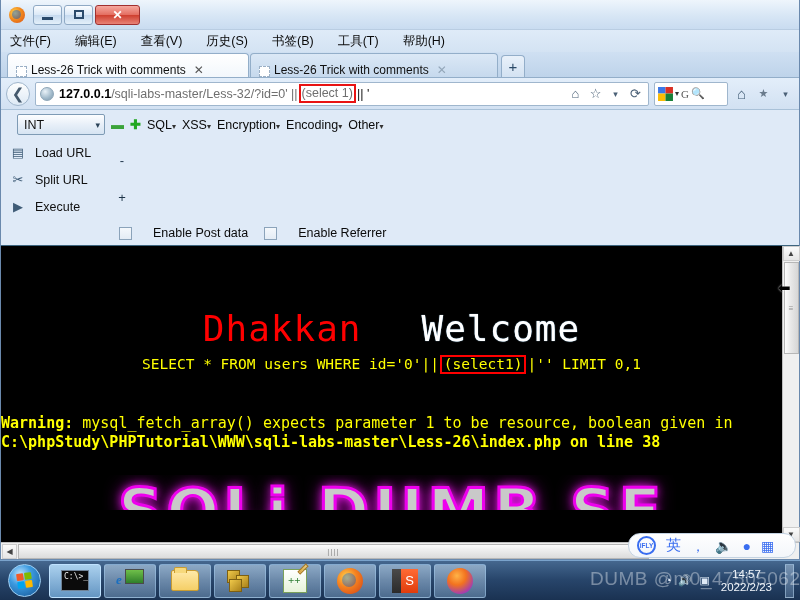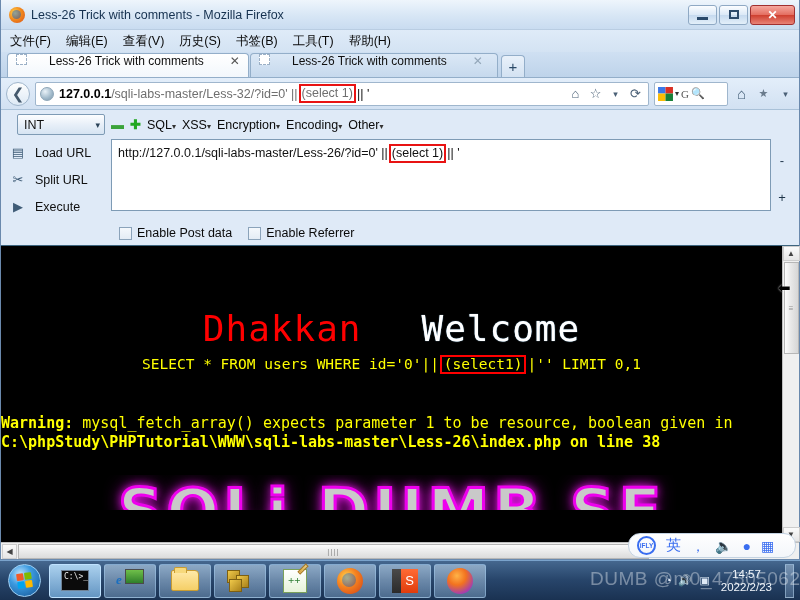--- a/index.html
+++ b/index.html
@@ -66,35 +66,35 @@
     border: 1px solid #a03030;
     background: linear-gradient(180deg, #f6a9a0 0%, #e46f62 48%, #cf4030 52%, #e88377 100%);
     color: #fff; font-weight: bold; font-size: 12px;
   }
   .glyph-min { display:block; width:11px; height:3px; background:#2b4a6b; margin-top:7px; }
   .glyph-max { display:block; width:10px; height:9px; border:2px solid #2b4a6b; }
 
   
   #menubar {
     height: 22px; display: flex; align-items: center;
-    padding-left: 6px; gap: 9px;
+    padding-left: 6px; gap: 18px;
     background: linear-gradient(180deg, #dfebf8 0%, #d4e3f3 100%);
     font-size: 12.5px; color: #0a0a0a;
   }
   #menubar span.mi { padding: 1px 3px; cursor: default; white-space: nowrap; }
 
   
   #tabstrip {
     height: 26px; display: flex; align-items: flex-end;
     padding-left: 6px;
     background: linear-gradient(180deg, #cfe0f2 0%, #bed3ea 100%);
     border-bottom: 1px solid #93aec9;
   }
   .tab {
-    height: 24px; display: flex; align-items: flex-start; gap: 22px;
+    height: 24px; display: flex; align-items: flex-end; gap: 4px;
     padding: 0 6px 0 8px;
     border: 1px solid #93aec9; border-bottom: none;
     border-radius: 4px 4px 0 0;
     font-size: 12px; color: #101010;
     max-width: 250px; cursor: pointer;
   }
   .tab.active {
     background: linear-gradient(180deg, #ffffff 0%, #f2f7fc 100%);
     font-weight: normal;
   }
@@ -212,21 +212,21 @@
     display: flex; flex-direction: column; align-items: center;
     justify-content: space-around; padding: 4px 0;
     font-size: 13px; color: #1d3448;
   }
   #hb-pm span { cursor: pointer; line-height: 14px; }
   #hb-row3 {
     display: flex; align-items: center; gap: 16px;
     padding: 4px 0 5px 118px;
     font-size: 12.5px; color: #0a0a0a;
   }
-  .cbwrap { display: flex; align-items: center; gap: 5px; cursor: pointer; }
+  .cbwrap { display: flex; align-items: center; gap: 21px; cursor: pointer; }
   .cbox {
     width: 13px; height: 13px; border: 1px solid #8ba3ba;
     background: linear-gradient(180deg, #f4f8fc 0%, #e4ecf5 100%);
   }
 
   
   #content-wrap { flex: 1 1 auto; display: flex; position: relative; min-height: 0; }
   #page {
     flex: 1 1 auto; background: #000; position: relative; overflow: hidden;
     font-family: "DejaVu Sans Mono", "Liberation Mono", monospace;
@@ -426,21 +426,20 @@
 </style>
 </head>
 <body>
 
 <div id="desktop"></div>
 
 <div id="ff-window">
 
   <div id="titlebar">
     <span id="ff-logo"></span>
-    <span id="title-text">Less-26 Trick with comments - Mozilla Firefox</span>
     <div class="winbtn">
       <i class="glyph-min"></i>
     </div>
     <div class="winbtn">
       <i class="glyph-max"></i>
     </div>
     <div class="winbtn close">✕</div>
   </div>
 
   <div id="menubar">
@@ -523,21 +522,20 @@
         </div>
         <div class="hb-action">
           <span class="aicon">✂</span>
           <span>Split URL</span>
         </div>
         <div class="hb-action">
           <span class="aicon">▶</span>
           <span>Execute</span>
         </div>
       </div>
-      <div id="hb-textarea"><span>http://127.0.0.1/sqli-labs-master/Less-26/?id=0' ||</span><span class="hl-box">(select 1)</span><span>|| '</span></div>
       <div id="hb-pm">
         <span>-</span>
         <span>+</span>
       </div>
     </div>
 
     <div id="hb-row3">
       <span class="cbwrap">
         <span class="cbox"></span>
         <span>Enable Post data</span>

